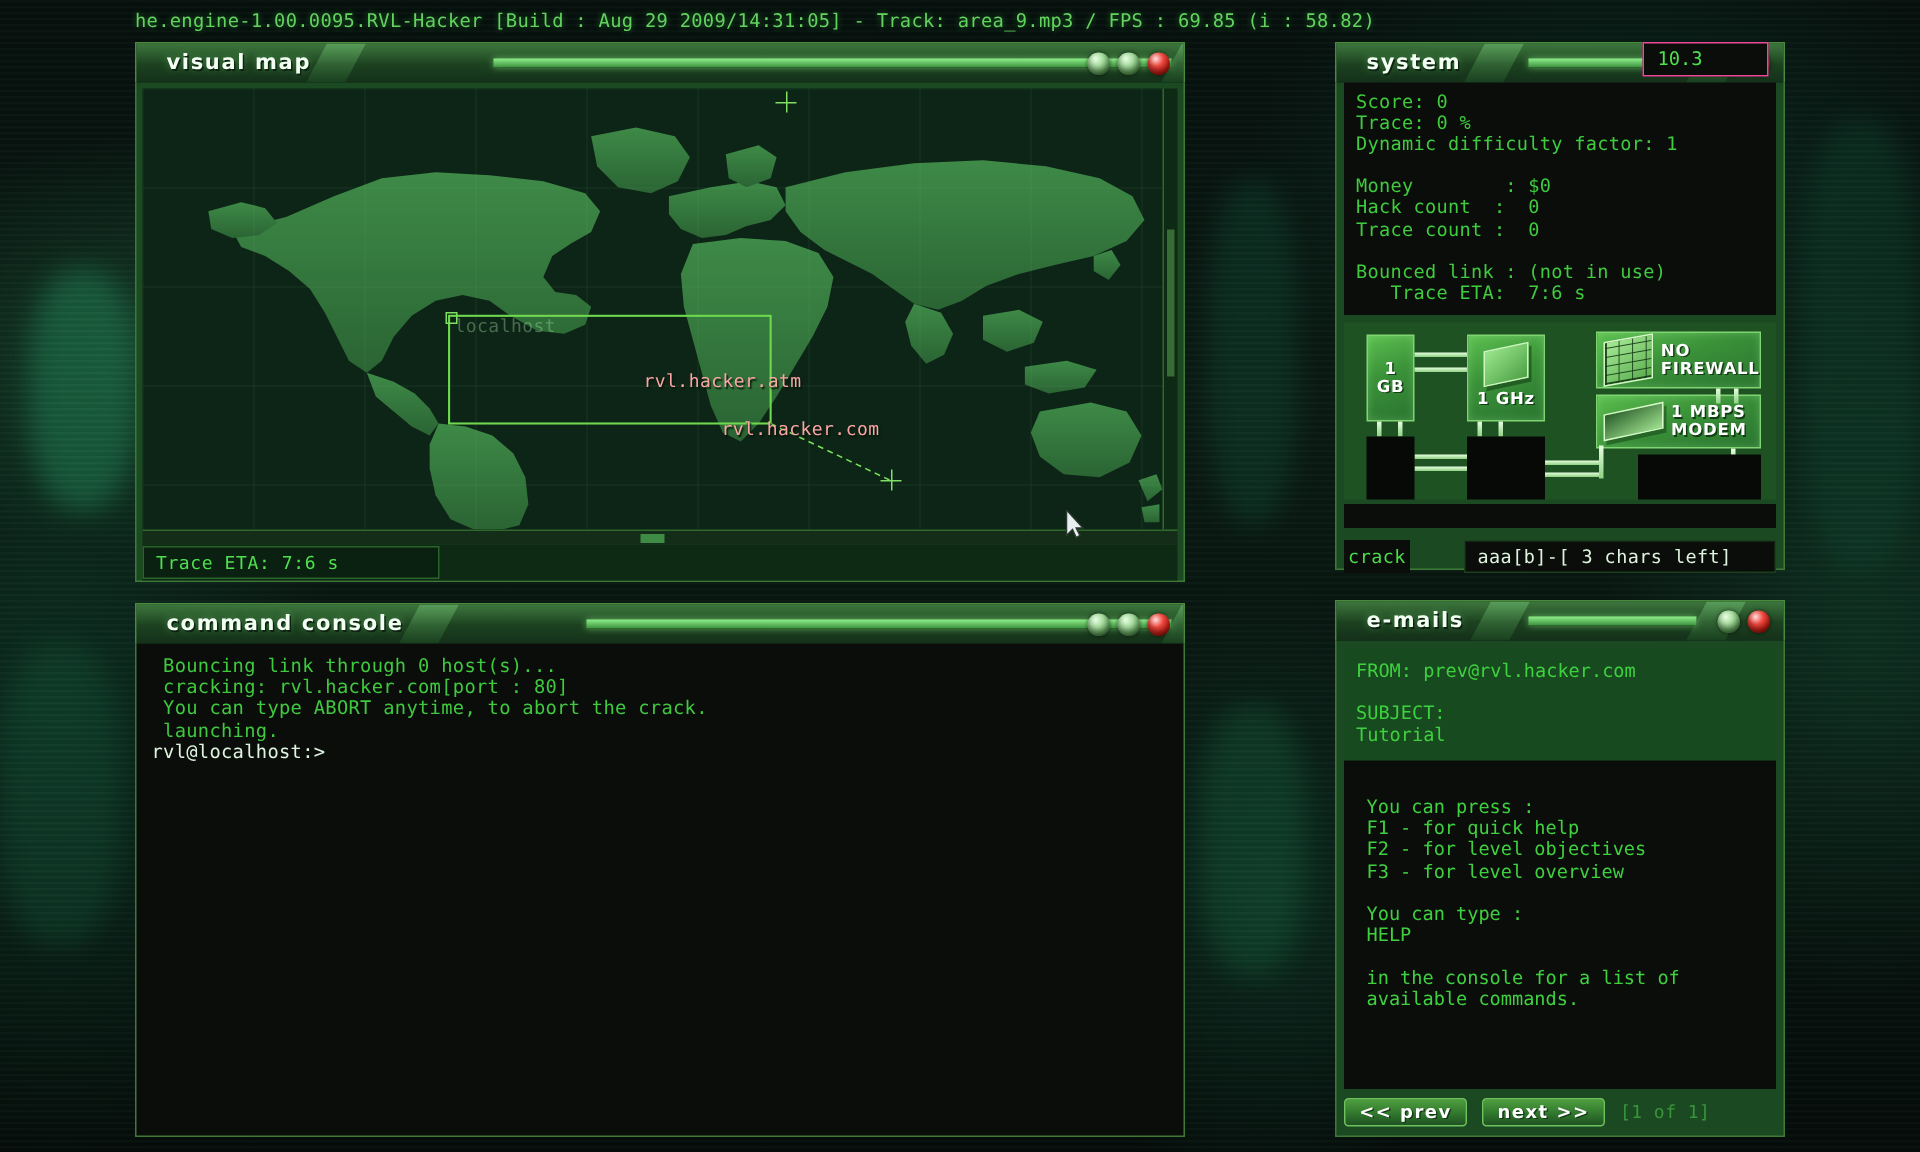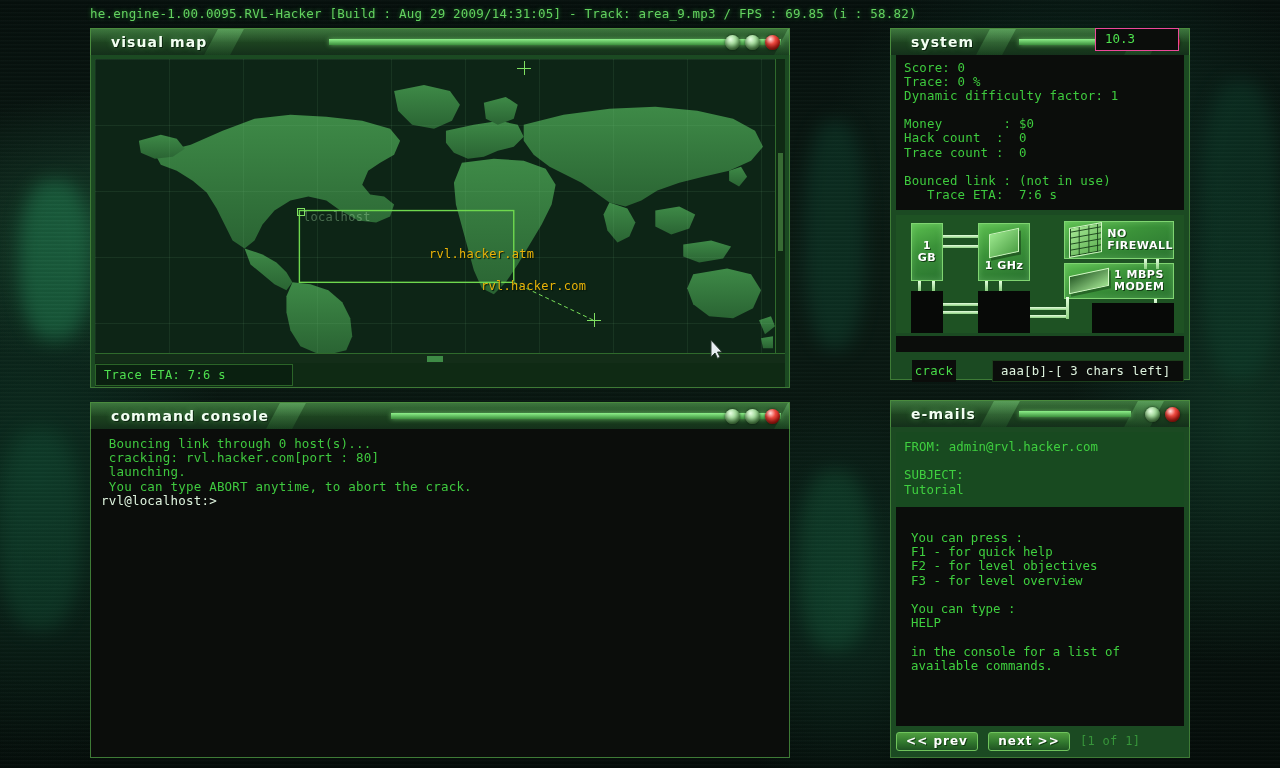--- a/index.html
+++ b/index.html
@@ -202,21 +202,21 @@
     display: flex; align-items: center;
     padding-left: 8px;
     font-size: 12px;
     color: #4fe04f;
     letter-spacing: 0.4px;
   }
   .node-label {
     position: absolute;
     font-size: 12px;
     letter-spacing: 0.3px;
-    color: #eab308;
+    color: #fca5a5;
     text-shadow: 1px 1px 1px #05160a;
     white-space: nowrap;
     z-index: 5;
   }
   .node-label.dim { color: rgba(160,215,160,0.40); text-shadow: none; }
   .node-marker {
     position: absolute;
     width: 8px; height: 8px;
     border: 1px solid #7fe062;
     z-index: 5;
@@ -348,21 +348,20 @@
     display: flex;
     align-items: center;
   }
   #crack-label {
     width: 44px; height: 22px;
     background: #0b0d0b;
     color: #49dd49;
     font-size: 12.3px;
     display: flex; align-items: center; justify-content: center;
     letter-spacing: 0.3px;
-    margin-left: 16px;
   }
   #crack-bar {
     margin-left: 36px;
     flex: 1;
     height: 22px;
     background: #0b0d0b;
     border: 1px solid #1c3e1c;
     color: #dff4df;
     font-size: 12.3px;
     display: flex; align-items: center;
@@ -538,22 +537,22 @@
     <div class="title-text">command console</div>
     <div class="winbtns">
       <div class="wbtn green"></div>
       <div class="wbtn green"></div>
       <div class="wbtn red"></div>
     </div>
   </div>
   <div class="winbody" id="console-body">
       <div class="cline out"> Bouncing link through 0 host(s)...</div>
       <div class="cline out"> cracking: rvl.hacker.com[port : 80]</div>
+      <div class="cline out"> You can type ABORT anytime, to abort the crack.</div>
       <div class="cline out"> launching.</div>
-      <div class="cline out"> You can type ABORT anytime, to abort the crack.</div>
       <div class="cline prompt">rvl@localhost:&gt;</div>
     </div>
 </div>
 
 <div class="win" id="win-system">
   <div class="titlebar">
     <div class="title-bar-deco">
       <div class="deco-stripe" style="left:128px;width:112px;"></div>
       <div class="deco-slant" style="left:92px;"></div>
       <div class="deco-slant" style="left:240px;"></div>
@@ -646,21 +645,21 @@
     </div>
     <div class="sheen"></div>
     <div class="title-text">e-mails</div>
     <div class="winbtns">
       <div class="wbtn green"></div>
       <div class="wbtn red"></div>
     </div>
   </div>
   <div class="winbody" id="mail-body">
     <div id="mail-head">
-      <div class="row">FROM: admin@rvl.hacker.com</div>
+      <div class="row">FROM: prev@rvl.hacker.com</div>
       <div class="row" style="height:14.2px;"></div>
       <div class="row">SUBJECT:</div>
       <div class="row">Tutorial</div>
     </div>
     <div id="mail-text">
         <div class="row blank">&nbsp;</div>
         <div class="row">You can press :</div>
         <div class="row">F1 - for quick help</div>
         <div class="row">F2 - for level objectives</div>
         <div class="row">F3 - for level overview</div>

